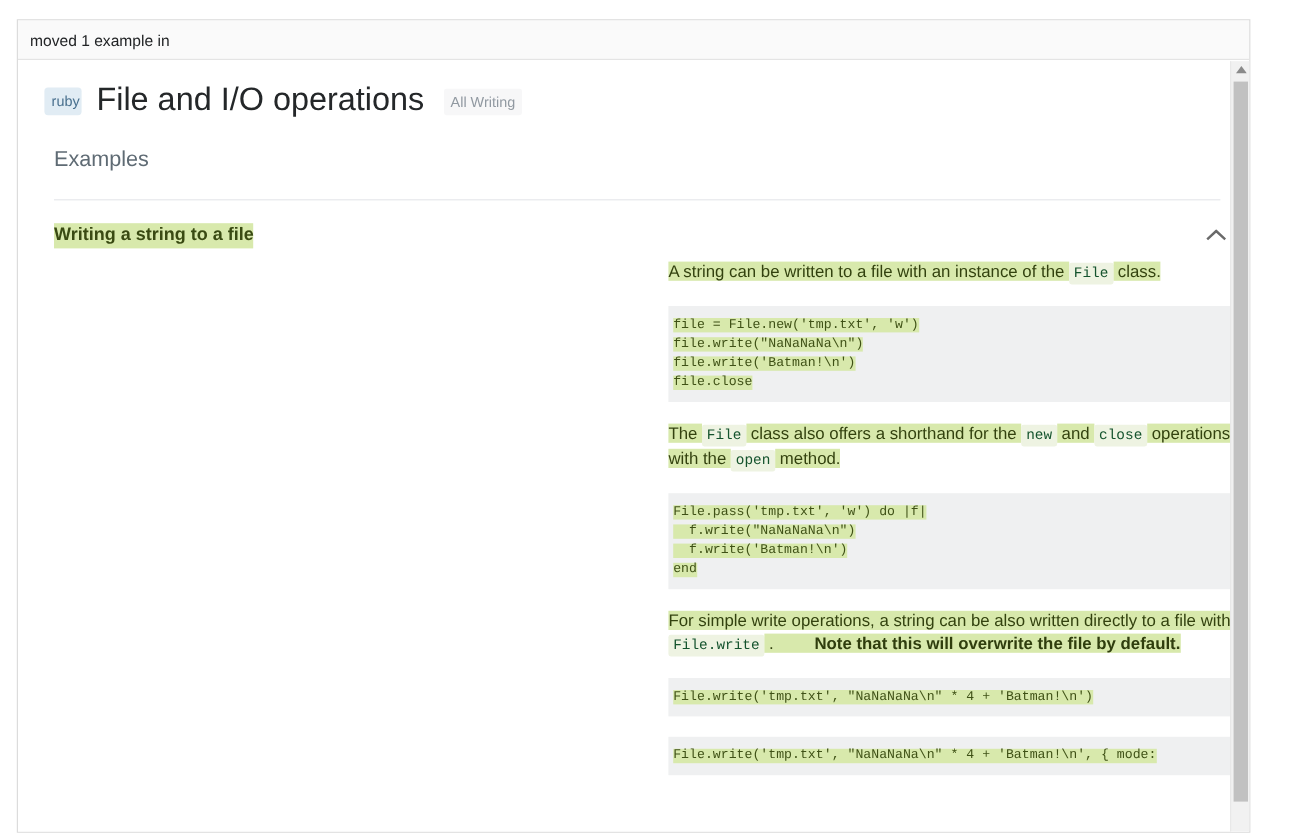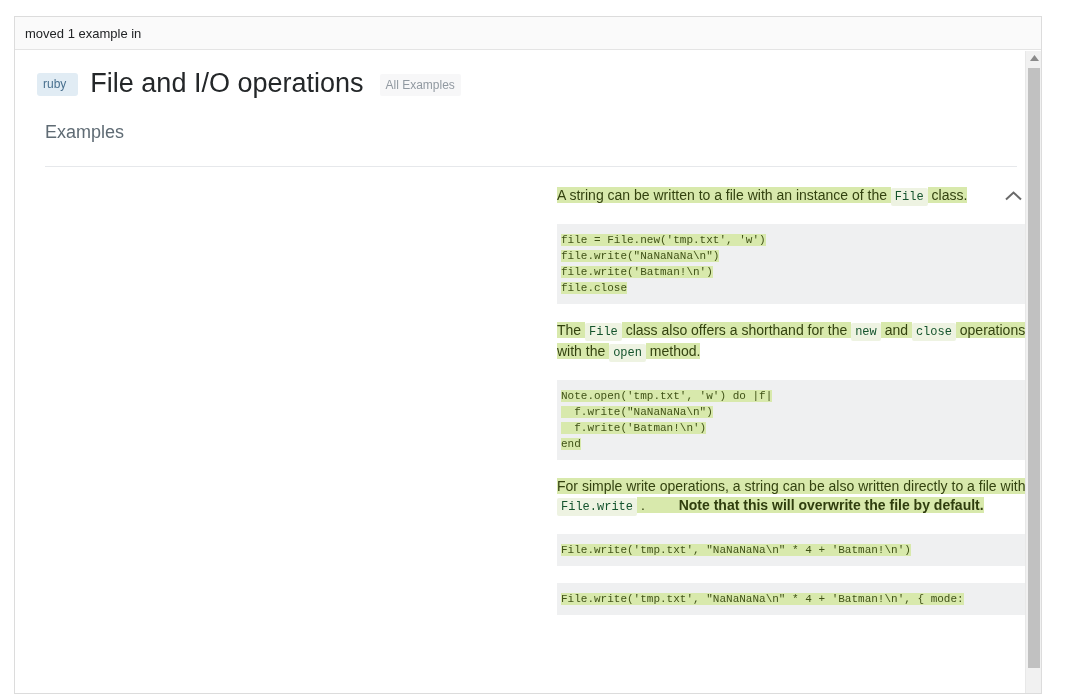--- a/index.html
+++ b/index.html
@@ -50,21 +50,21 @@
     align-items: baseline;
     padding: 18px 0 6px 0;
     margin-left: 14px;
   }
   .tag {
     display: inline-block;
     background: #e1ecf4;
     color: #49708e;
     font-size: 12px;
     line-height: 1;
-    padding: 5px 12px 6px 6px;
+    padding: 5px 2px 6px 6px;
     border-radius: 3px;
     position: relative;
     top: -4px;
   }
   .doctitle {
     font-size: 27px;
     font-weight: 400;
     color: #242729;
     margin: 0 0 0 12px;
     line-height: 1.05;
@@ -196,27 +196,28 @@
   <div class="statusbar">
     <span>moved 1 example in</span>
   </div>
 
   <div class="viewport">
     <div class="inner">
 
       <div class="titlerow">
         <span class="tag">ruby</span>
         <h1 class="doctitle">File and I/O operations</h1>
-        <span class="versions">All Examples</span>
+        <span class="versions">All Writing</span>
       </div>
 
       <div class="sectionhead">Examples</div>
       <div class="rule"></div>
 
       <div class="example">
+        <span class="example-title">Writing a string to a file</span>
 
         <div class="collapse-btn">
           <svg class="chev" width="17" height="10" viewBox="0 0 17 10">
             <path d="M1 8.5 L8.5 1.5 L16 8.5" stroke="#6a6a6a" stroke-width="2" fill="none"></path>
           </svg>
         </div>
 
         <div class="body-cols">
           <div class="col-left"></div>
 
@@ -227,21 +228,21 @@
             <div class="codeblock">
               <pre><span class="ln">file = File.new('tmp.txt', 'w')</span>
 <span class="ln">file.write("NaNaNaNa\n")</span>
 <span class="ln">file.write('Batman!\n')</span>
 <span class="ln">file.close</span></pre>
             </div>
 
             <p class="prose" style="margin-top:17px;"><span class="hl"><span>The </span></span><code class="inline">File</code><span class="hl"><span> class also offers a shorthand for the </span></span><code class="inline">new</code><span class="hl"><span> and </span></span><code class="inline">close</code><span class="hl"><span> operations with the </span></span><code class="inline">open</code><span class="hl"><span> method.</span></span></p>
 
             <div class="codeblock">
-              <pre><span class="ln">Note.open('tmp.txt', 'w') do |f|</span>
+              <pre><span class="ln">File.pass('tmp.txt', 'w') do |f|</span>
 <span class="ln">  f.write("NaNaNaNa\n")</span>
 <span class="ln">  f.write('Batman!\n')</span>
 <span class="ln">end</span></pre>
             </div>
 
             <p class="prose" style="margin-top:17px;"><span class="hl"><span>For simple write operations, a string can be also written directly to a file with </span></span><code class="inline">File.write</code><span class="hl"><span> . </span><b>Note that this will overwrite the file by default.</b></span></p>
 
             <div class="codeblock">
               <pre><span class="ln">File.write('tmp.txt', "NaNaNaNa\n" * 4 + 'Batman!\n')</span></pre>
             </div>

